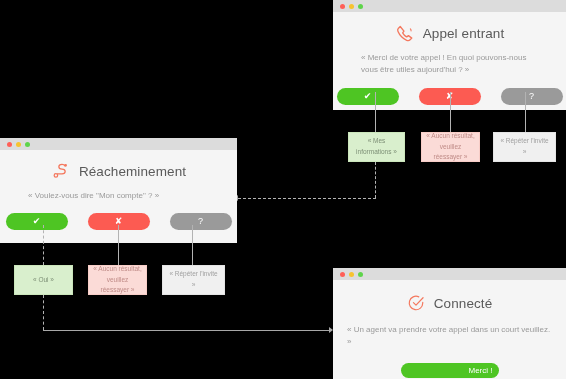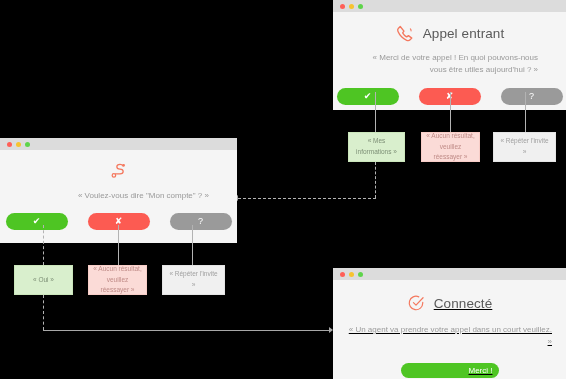--- a/index.html
+++ b/index.html
@@ -17,21 +17,21 @@
   .titlebar{height:12px;background:#dcdcdc;display:flex;align-items:center;padding-left:7px;gap:4px;}
   .dot{width:5px;height:5px;border-radius:50%;}
   .dot.red{background:#ff5f57;}
   .dot.yellow{background:#f7c32e;}
   .dot.green{background:#5fd44b;}
   .wbody{background:#f5f5f5;width:100%;box-sizing:border-box;}
 
   .whead{display:flex;align-items:center;justify-content:center;gap:9px;}
   .whead .wicon{display:block;line-height:0;}
   .wtitle{font-size:13.5px;color:#5a5a5a;font-weight:400;letter-spacing:.1px;}
-  .wprompt{font-size:8px;color:#9a9a9a;text-align:right;line-height:1.55;padding:0 28px;}
+  .wprompt{font-size:8px;color:#9a9a9a;text-align:left;line-height:1.55;padding:0 28px;}
 
   .btnrow{display:flex;justify-content:center;gap:20px;}
   .rbtn{width:62px;height:17px;border-radius:9px;display:flex;align-items:center;justify-content:center;
         color:#fff;font-size:9px;border:none;padding:0;}
   .rbtn.ok{background:#4ec523;}
   .rbtn.no{background:#fc5b52;}
   .rbtn.q{background:#9a9a9a;}
   .rbtn .g{font-size:9px;line-height:1;color:#fff;}
 
   .bigbtn{display:block;margin:0 auto;width:98px;height:15px;border-radius:8px;background:#4ec523;
@@ -114,20 +114,21 @@
     </div>
     <div class="wbody" style="padding-top:12px;">
       <div class="whead">
         <span class="wicon">
           <svg width="19" height="19" viewBox="0 0 24 24" fill="none" stroke="#f4785e" stroke-width="1.6" stroke-linecap="round" stroke-linejoin="round">
             <path d="M17.5 4.8c-.6-1.1-2-1.8-3.6-1.8-2.2 0-4 1.3-4 3s1.8 3 4 3 4 1.3 4 3-1.8 3-4 3H8.3"></path>
             <circle cx="6.2" cy="17" r="2.2"></circle>
             <circle cx="18.4" cy="4.2" r="1"></circle>
           </svg>
         </span>
+        <span class="wtitle">Réacheminement</span>
       </div>
       <div class="wprompt" style="margin-top:9px;">« Voulez-vous dire "Mon compte" ? »</div>
       <div class="btnrow" style="margin-top:11px;">
         <button class="rbtn ok">
           <span class="g">✔</span>
         </button>
         <button class="rbtn no">
           <span class="g">✘</span>
         </button>
         <button class="rbtn q">
@@ -148,21 +149,21 @@
     <span>« Aucun résultat, veuillez réessayer »</span>
   </div>
   <div class="node grey" style="left:162px;top:265px;width:63px;height:30px;">
     <span>« Répéter l'invite »</span>
   </div>
 
   <div class="dashv" style="left:43px;top:295px;height:35px;"></div>
   <div class="solidh" style="left:43px;top:330px;width:287px;"></div>
   <div class="arrow left" style="left:329px;top:327px;border-right-color:#a8a8a8;transform:rotate(180deg);"></div>
 
-  <div class="window" style="left:333px;top:268px;width:233px;height:111px;text-decoration:underline;">
+  <div class="window" style="left:333px;top:268px;width:233px;height:111px;">
     <div class="titlebar">
       <span class="dot red"></span>
       <span class="dot yellow"></span>
       <span class="dot green"></span>
     </div>
     <div class="wbody" style="padding-top:14px;">
       <div class="whead">
         <span class="wicon">
           <svg width="18" height="18" viewBox="0 0 24 24" fill="none" stroke="#f4785e" stroke-width="1.6" stroke-linecap="round" stroke-linejoin="round">
             <path d="M21 11.2V12a9 9 0 1 1-5.3-8.2"></path>

